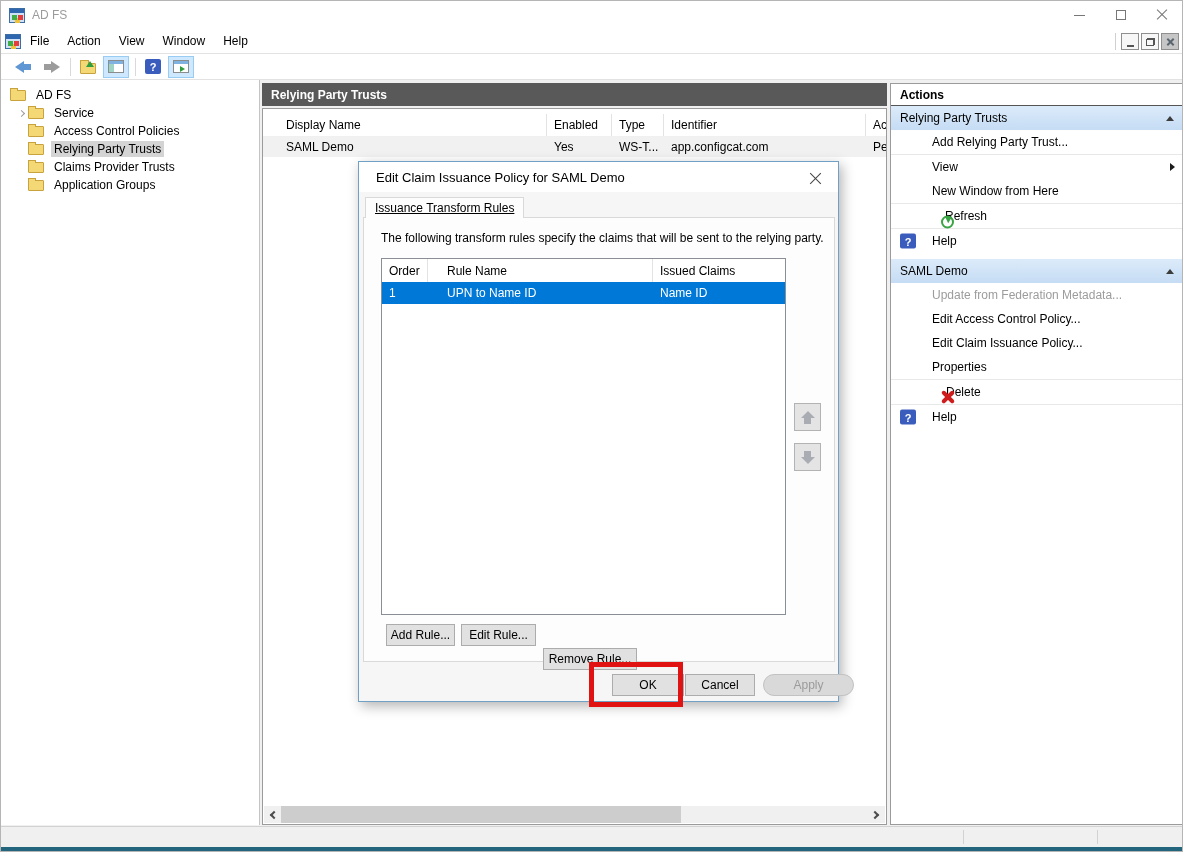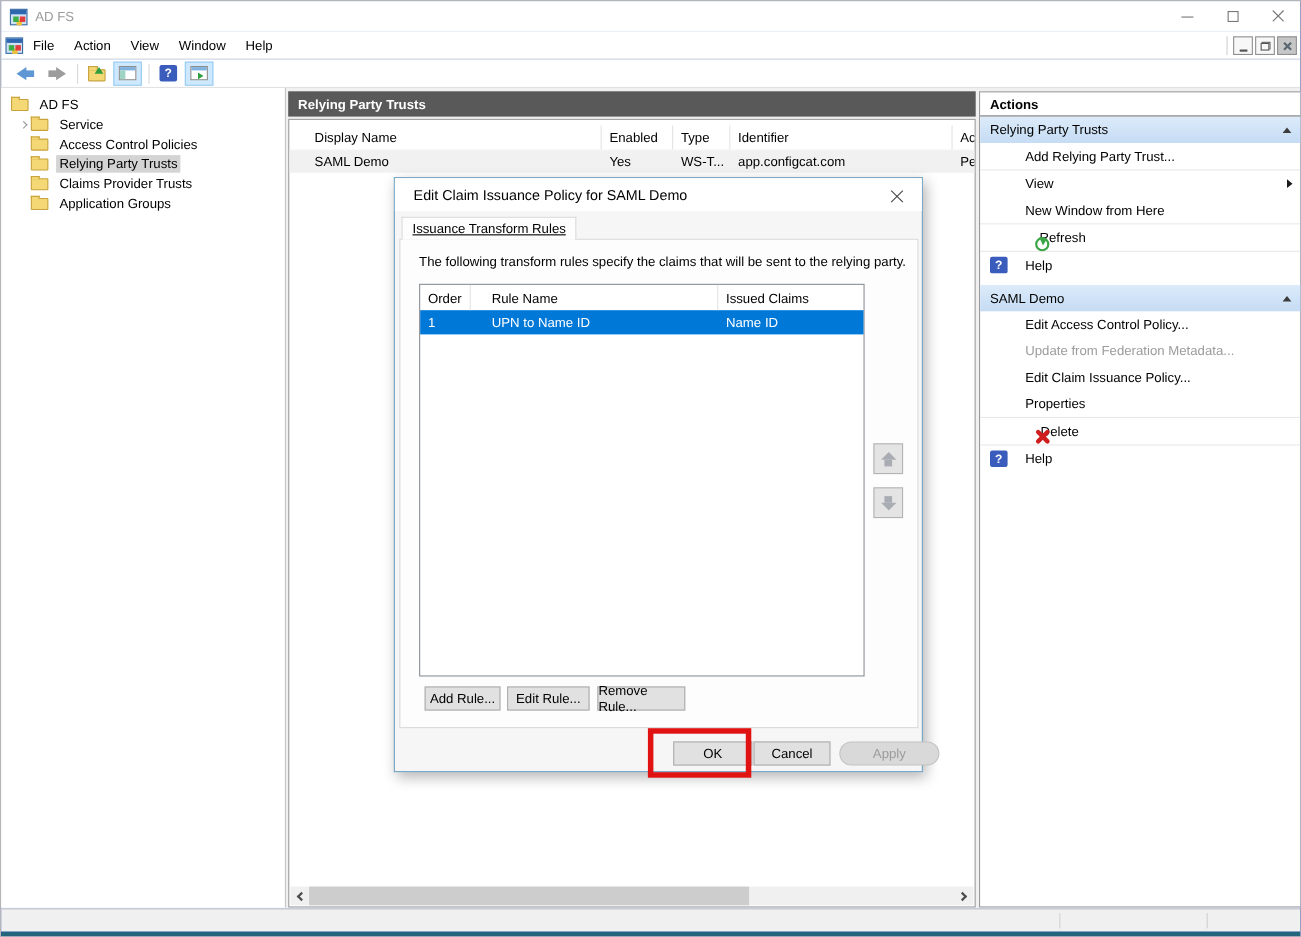--- a/index.html
+++ b/index.html
@@ -127,21 +127,21 @@
   .rl-row { display:flex; height:22px; background:#0078d7; color:#fff; align-items:center; }
   .rl-cell { padding-left:7px; white-space:nowrap; overflow:hidden; }
   .rc-order { width:46px; } .rc-rule { width:213px;margin-left:12px; } .rc-claims { flex:1; border-right:none; }
   .updown-btn { position:absolute; width:27px; height:28px; background:#e4e4e4; border:1px solid #b3b3b3; display:flex; flex-direction:column; align-items:center; justify-content:center; left:430px; }
   .updown-btn.up { top:185px; } .updown-btn.down { top:225px; }
   .ba-tri-up { width:0; height:0; border-left:7px solid transparent; border-right:7px solid transparent; border-bottom:7px solid #a9adb3; }
   .ba-tri-down { width:0; height:0; border-left:7px solid transparent; border-right:7px solid transparent; border-top:7px solid #a9adb3; }
   .ba-stem { width:7px; height:6px; background:#a9adb3; }
   .btn { display:flex; align-items:center; justify-content:center; background:#e1e1e1; border:1px solid #acacac; height:22px; font-size:12px; }
   .rule-btn { position:absolute; top:406px; }
-  .btn-add { left:22px; width:69px; } .btn-edit { left:97px; width:75px; } .btn-remove { left:179px; width:80px; }
+  .btn-add { left:22px; width:69px; } .btn-edit { left:97px; width:75px; } .btn-remove { left:179px; width:94px;margin-top:24px; }
   .dlg-footer-btn { position:absolute; top:512px; }
   .btn-ok { left:253px; width:72px; }
   .btn-cancel { left:326px; width:70px; }
   .btn-apply { left:404px; width:91px; background:#d9d9d9; border-color:#c2c2c2; color:#9b9b9b;border-radius:11px; }
 
   
   .annotation { position:absolute; left:588px; top:661px; width:94px; height:45px; border:5px solid #e01212; z-index:50; }
 
   
   .statusbar { position:absolute; left:0; right:0; bottom:4px; height:21px; background:#f0f0f0; border-top:1px solid #d2d2d2; }
@@ -309,25 +309,25 @@
     <div class="action-sep"></div>
     <div class="action-item">
       <span class="item-icon help-glyph">?</span>
       <span>Help</span>
     </div>
 
     <div class="section-header second">
       <span>SAML Demo</span>
       <span class="collapse-arrow"></span>
     </div>
-    <div class="action-item">
-      <span>Edit Access Control Policy...</span>
-    </div>
     <div class="action-item disabled">
       <span>Update from Federation Metadata...</span>
+    </div>
+    <div class="action-item">
+      <span>Edit Access Control Policy...</span>
     </div>
     <div class="action-item">
       <span>Edit Claim Issuance Policy...</span>
     </div>
     <div class="action-item">
       <span>Properties</span>
     </div>
     <div class="action-sep"></div>
     <div class="action-item">
       <span class="item-icon delete-glyph"></span>

